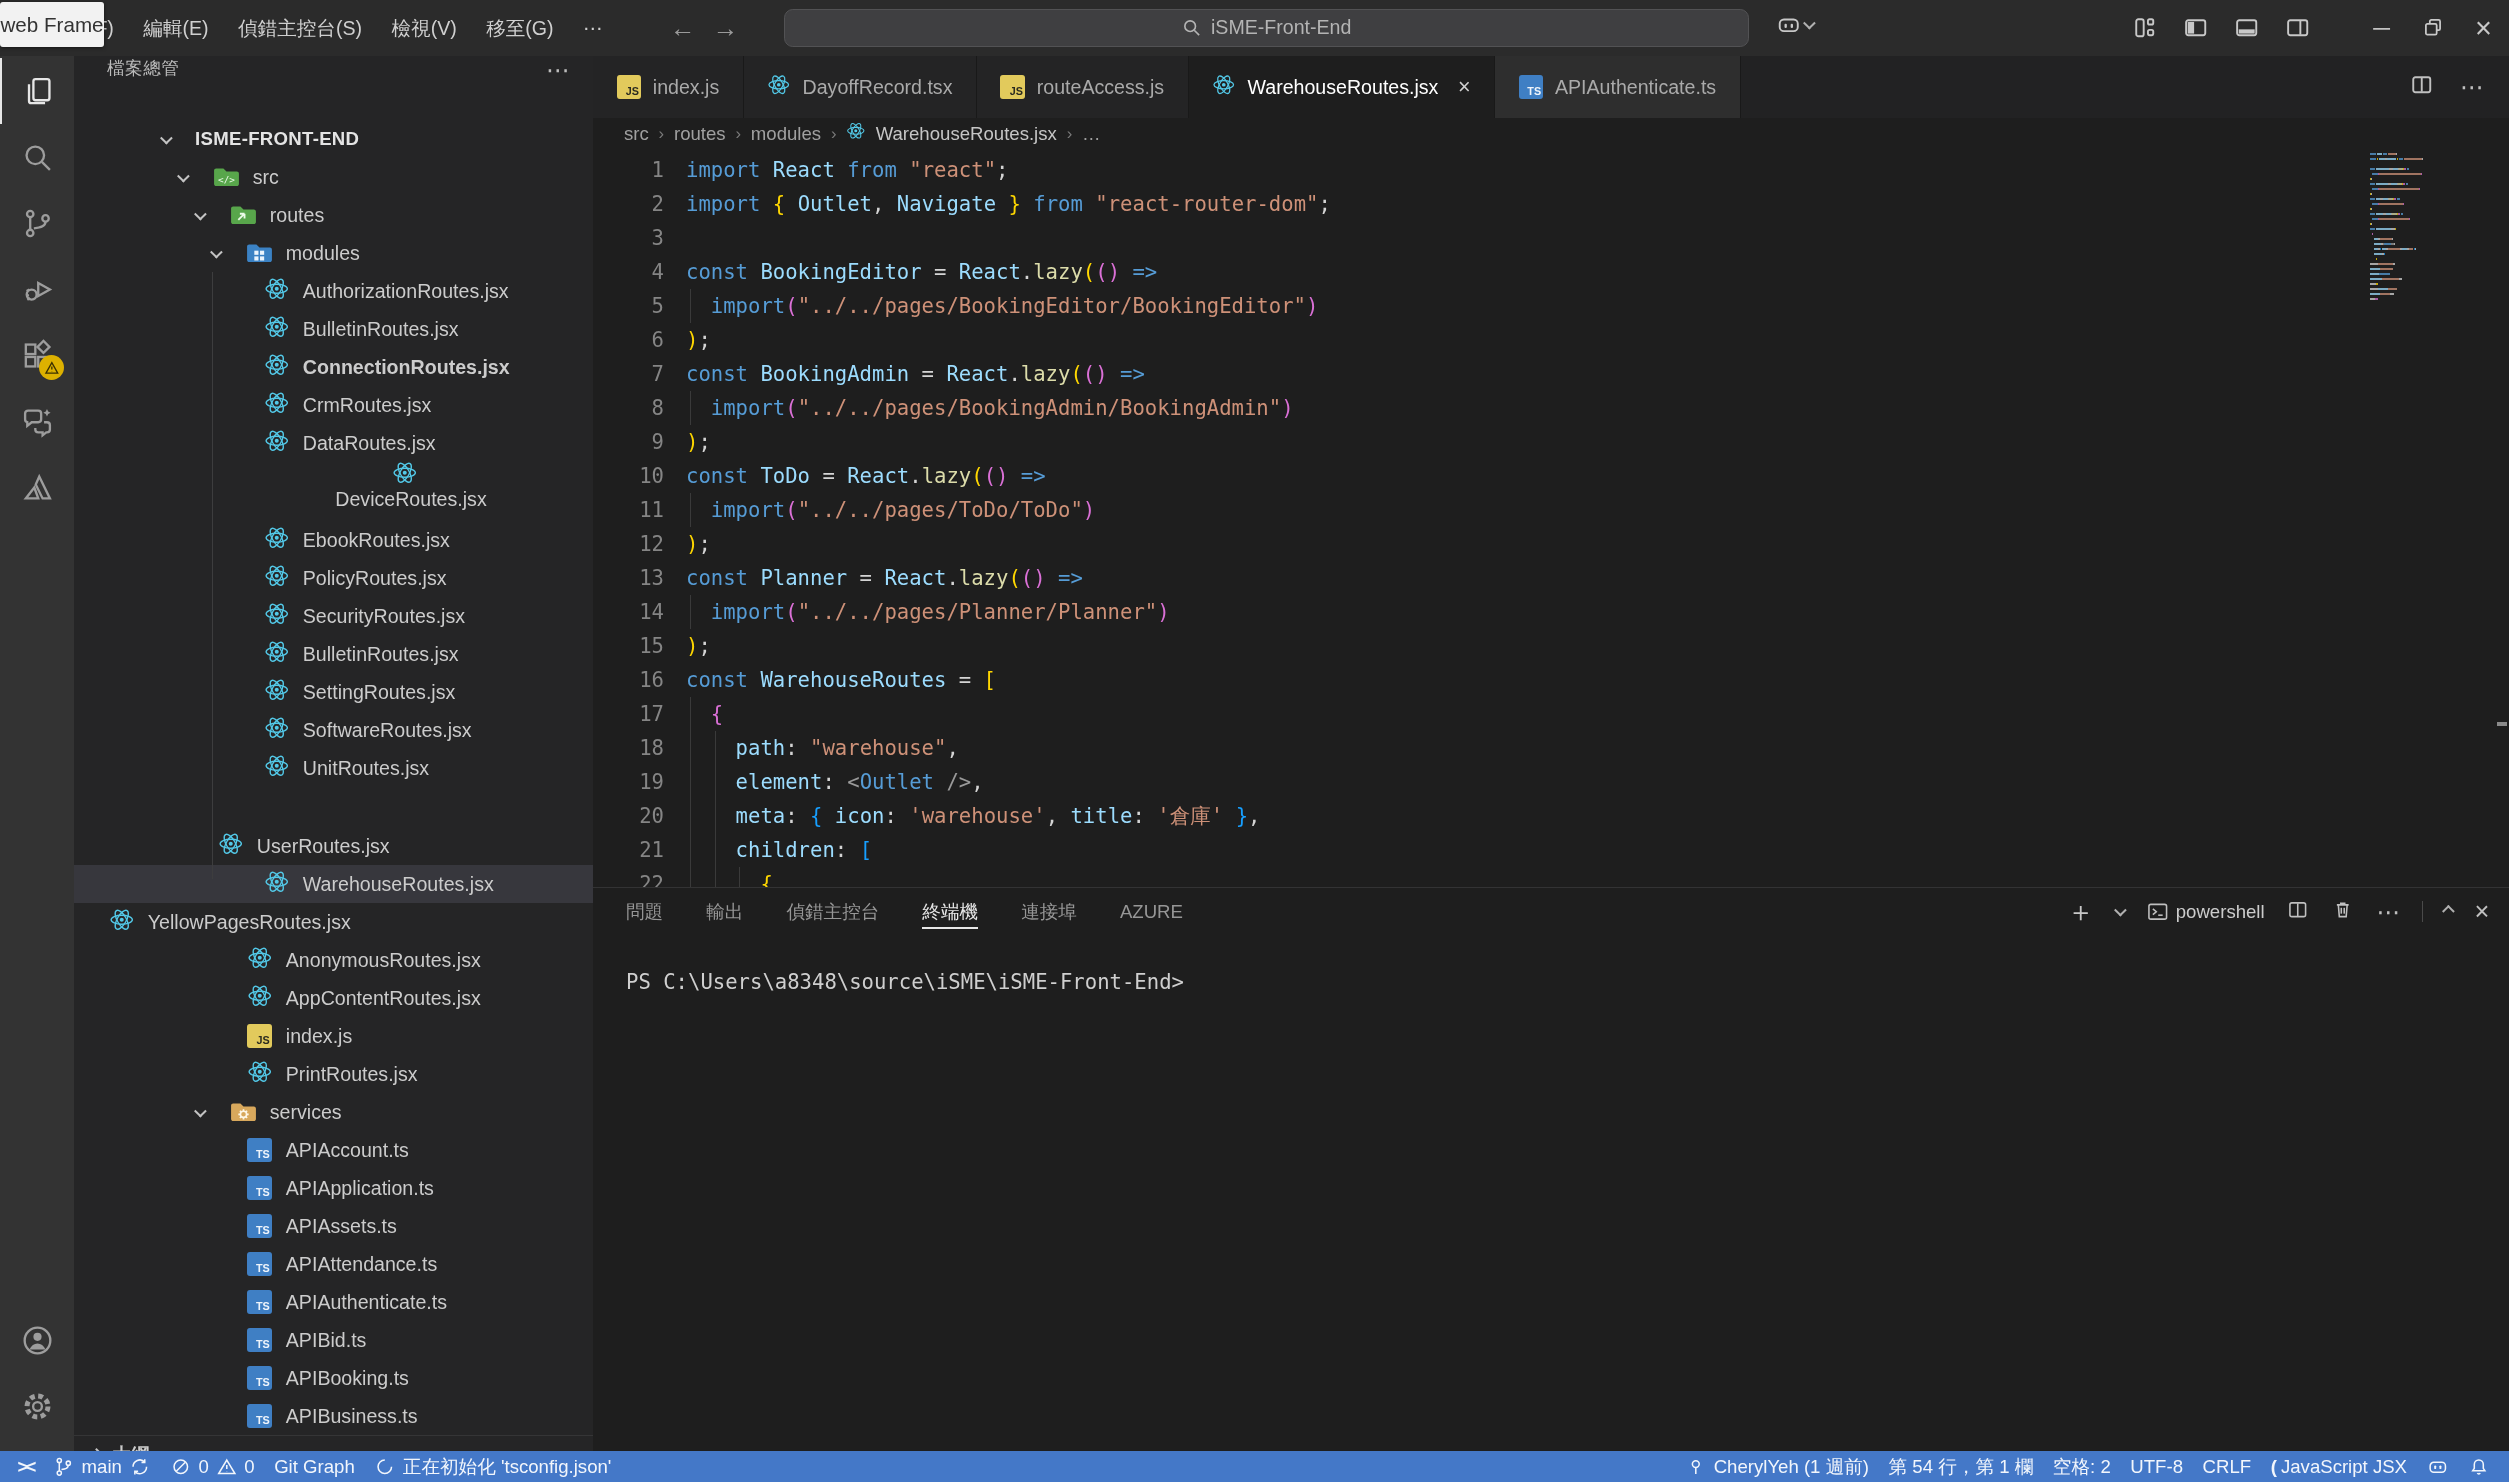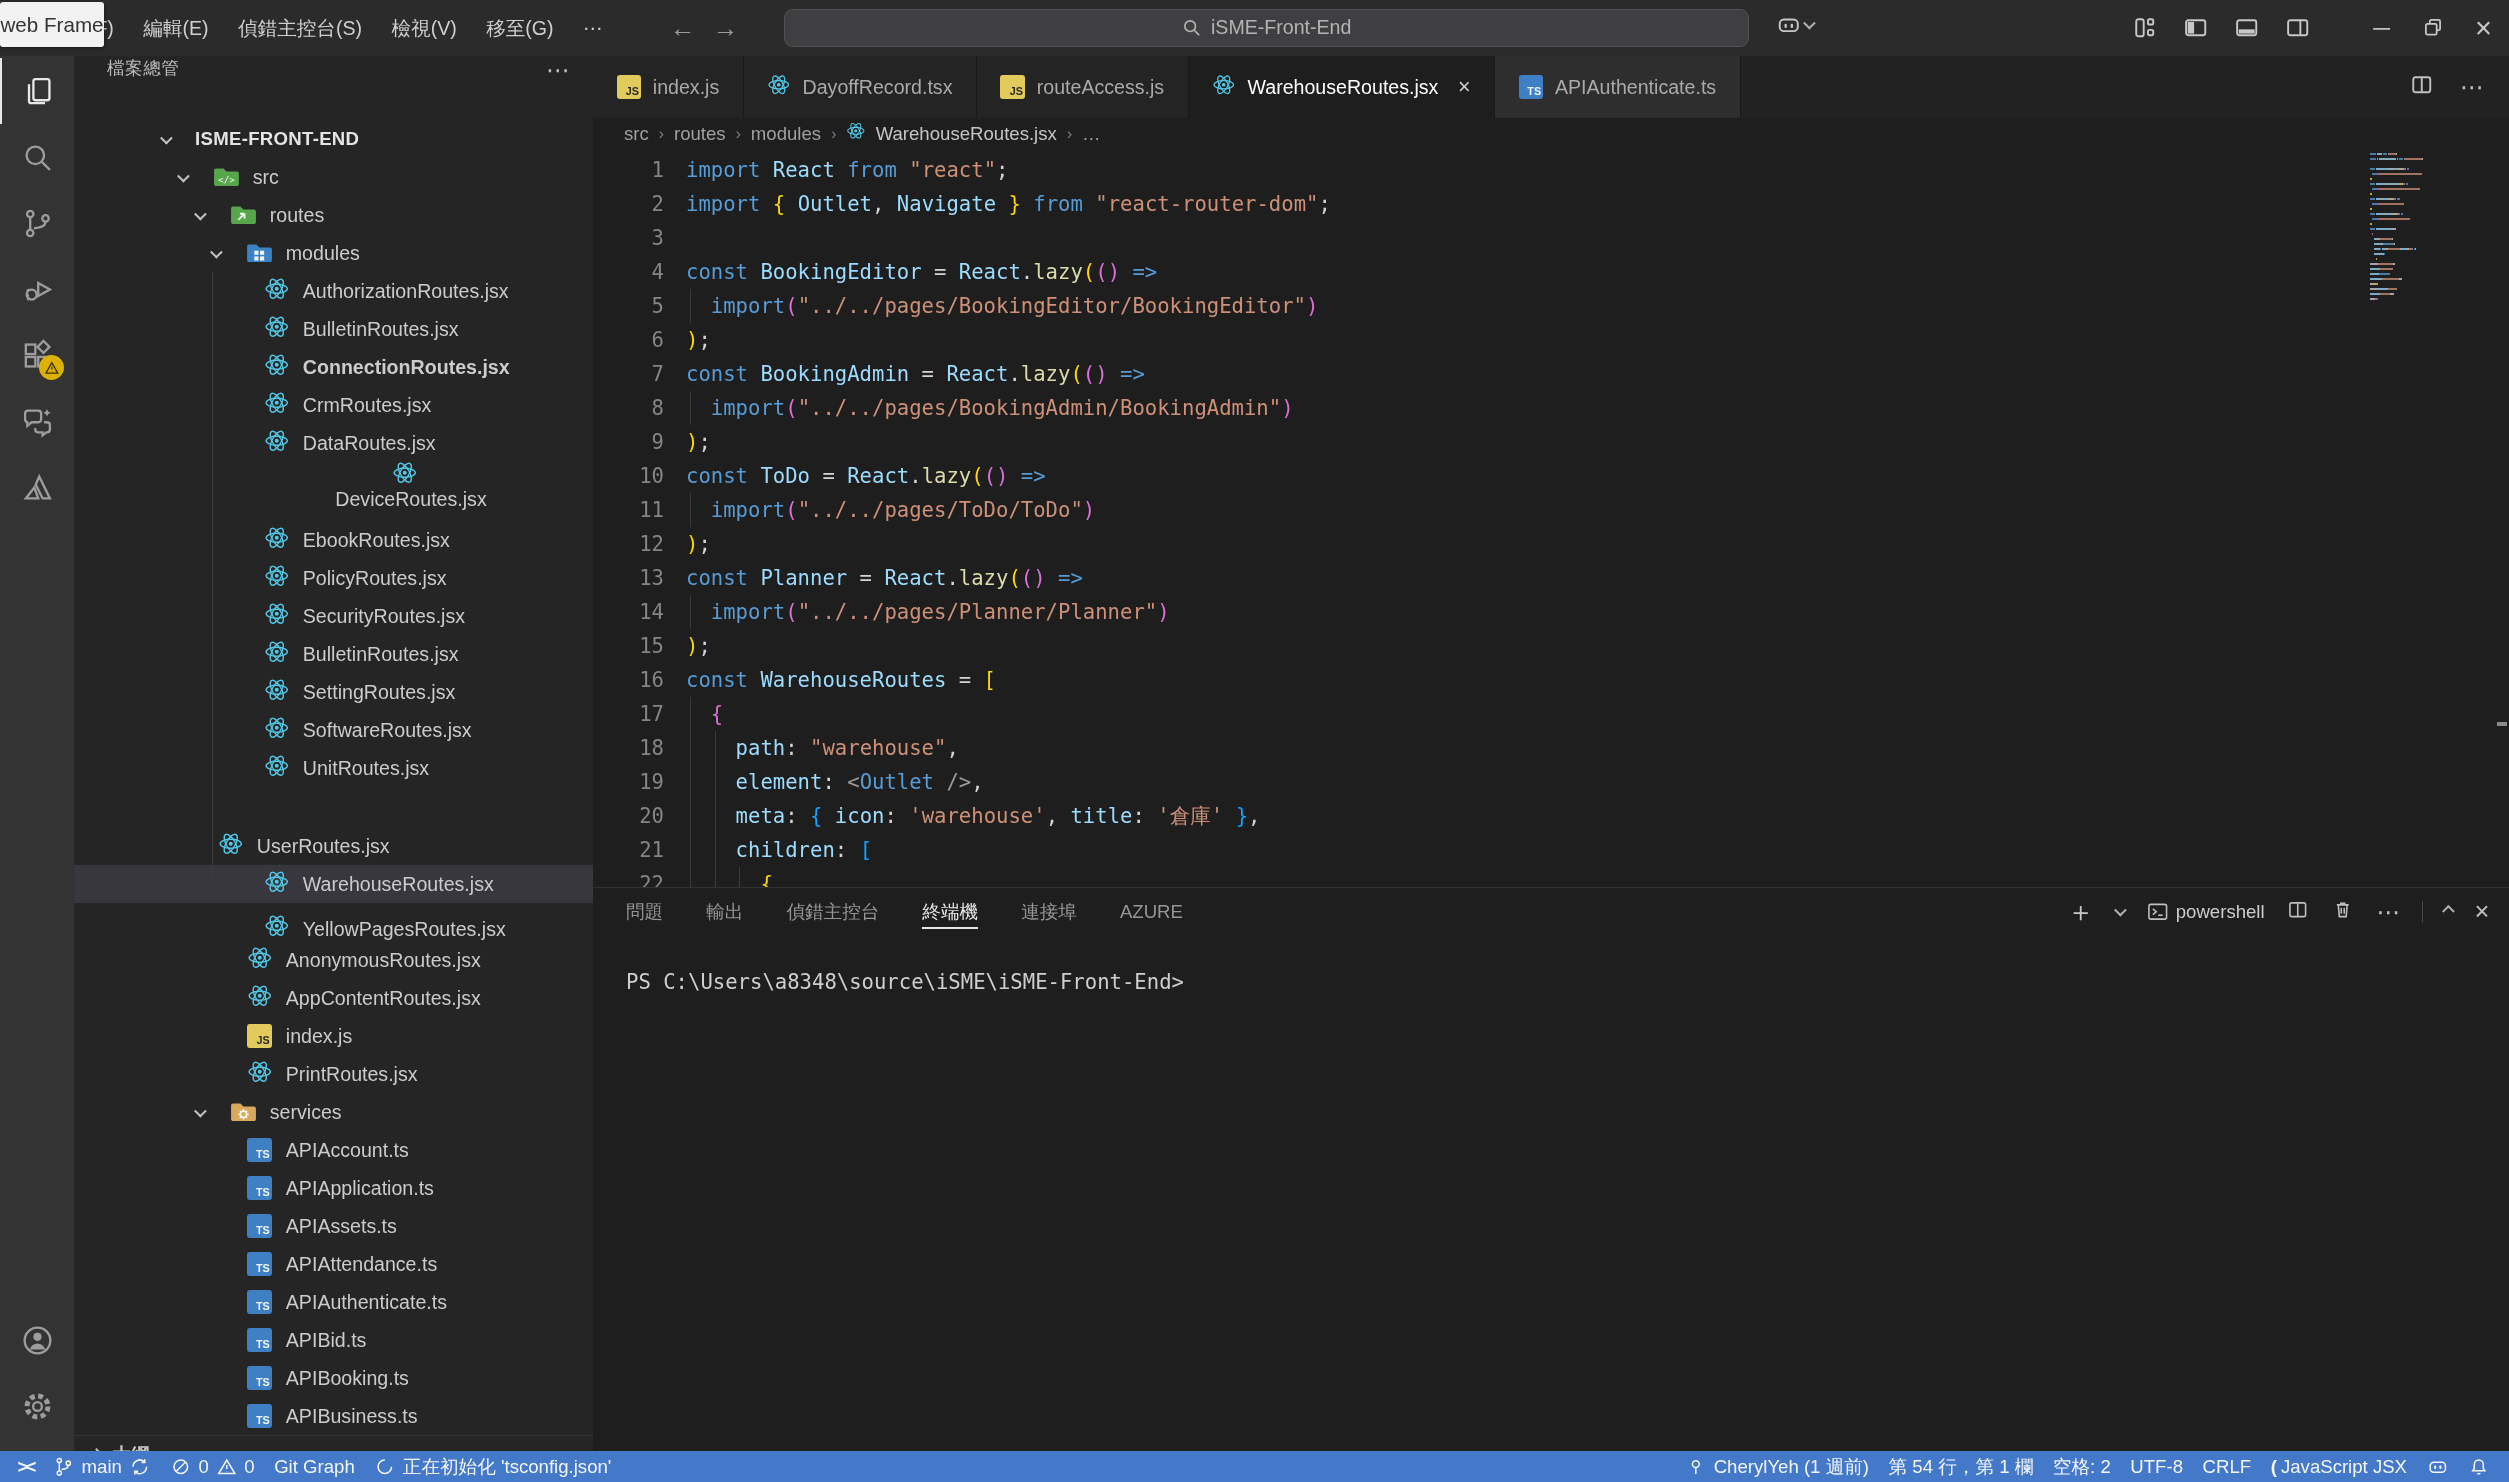--- a/index.html
+++ b/index.html
@@ -521,21 +521,21 @@
                 <g fill="none" stroke="#53C9E8" stroke-width="1.3">
                   <ellipse cx="12" cy="12" rx="10" ry="4.2"></ellipse>
                   <ellipse cx="12" cy="12" rx="10" ry="4.2" transform="rotate(60 12 12)"></ellipse>
                   <ellipse cx="12" cy="12" rx="10" ry="4.2" transform="rotate(120 12 12)"></ellipse>
                 </g>
                 <circle cx="12" cy="12" r="1.9" fill="#53C9E8"></circle>
               </svg></span>
           </span>
           <span class="lbl">WarehouseRoutes.jsx</span>
         </div>
-        <div class="trow" style="padding-left: 155px; align-items: flex-end;">
+        <div class="trow" style="">
           <span class="chevbox"></span>
           <span class="ticon">
             <span><svg width="25.5" height="25.5" viewBox="0 0 24 24">
                 <g fill="none" stroke="#53C9E8" stroke-width="1.3">
                   <ellipse cx="12" cy="12" rx="10" ry="4.2"></ellipse>
                   <ellipse cx="12" cy="12" rx="10" ry="4.2" transform="rotate(60 12 12)"></ellipse>
                   <ellipse cx="12" cy="12" rx="10" ry="4.2" transform="rotate(120 12 12)"></ellipse>
                 </g>
                 <circle cx="12" cy="12" r="1.9" fill="#53C9E8"></circle>
               </svg></span>

